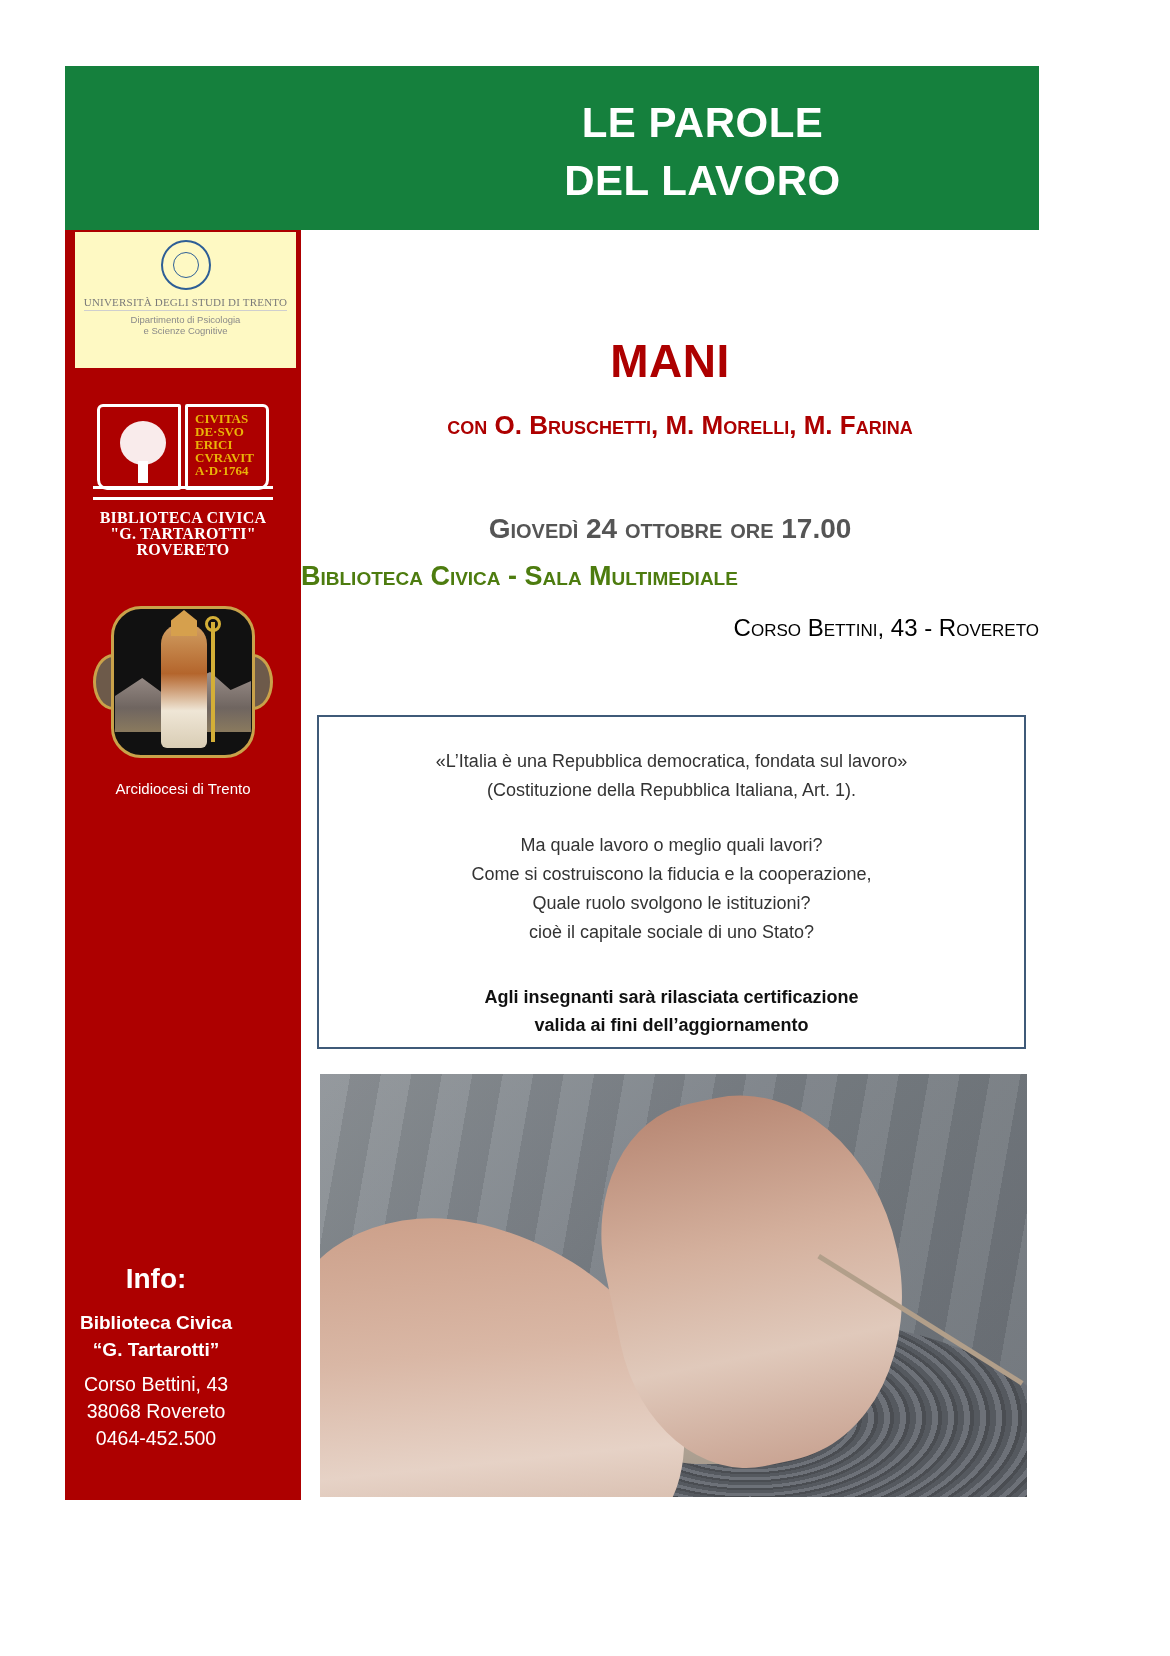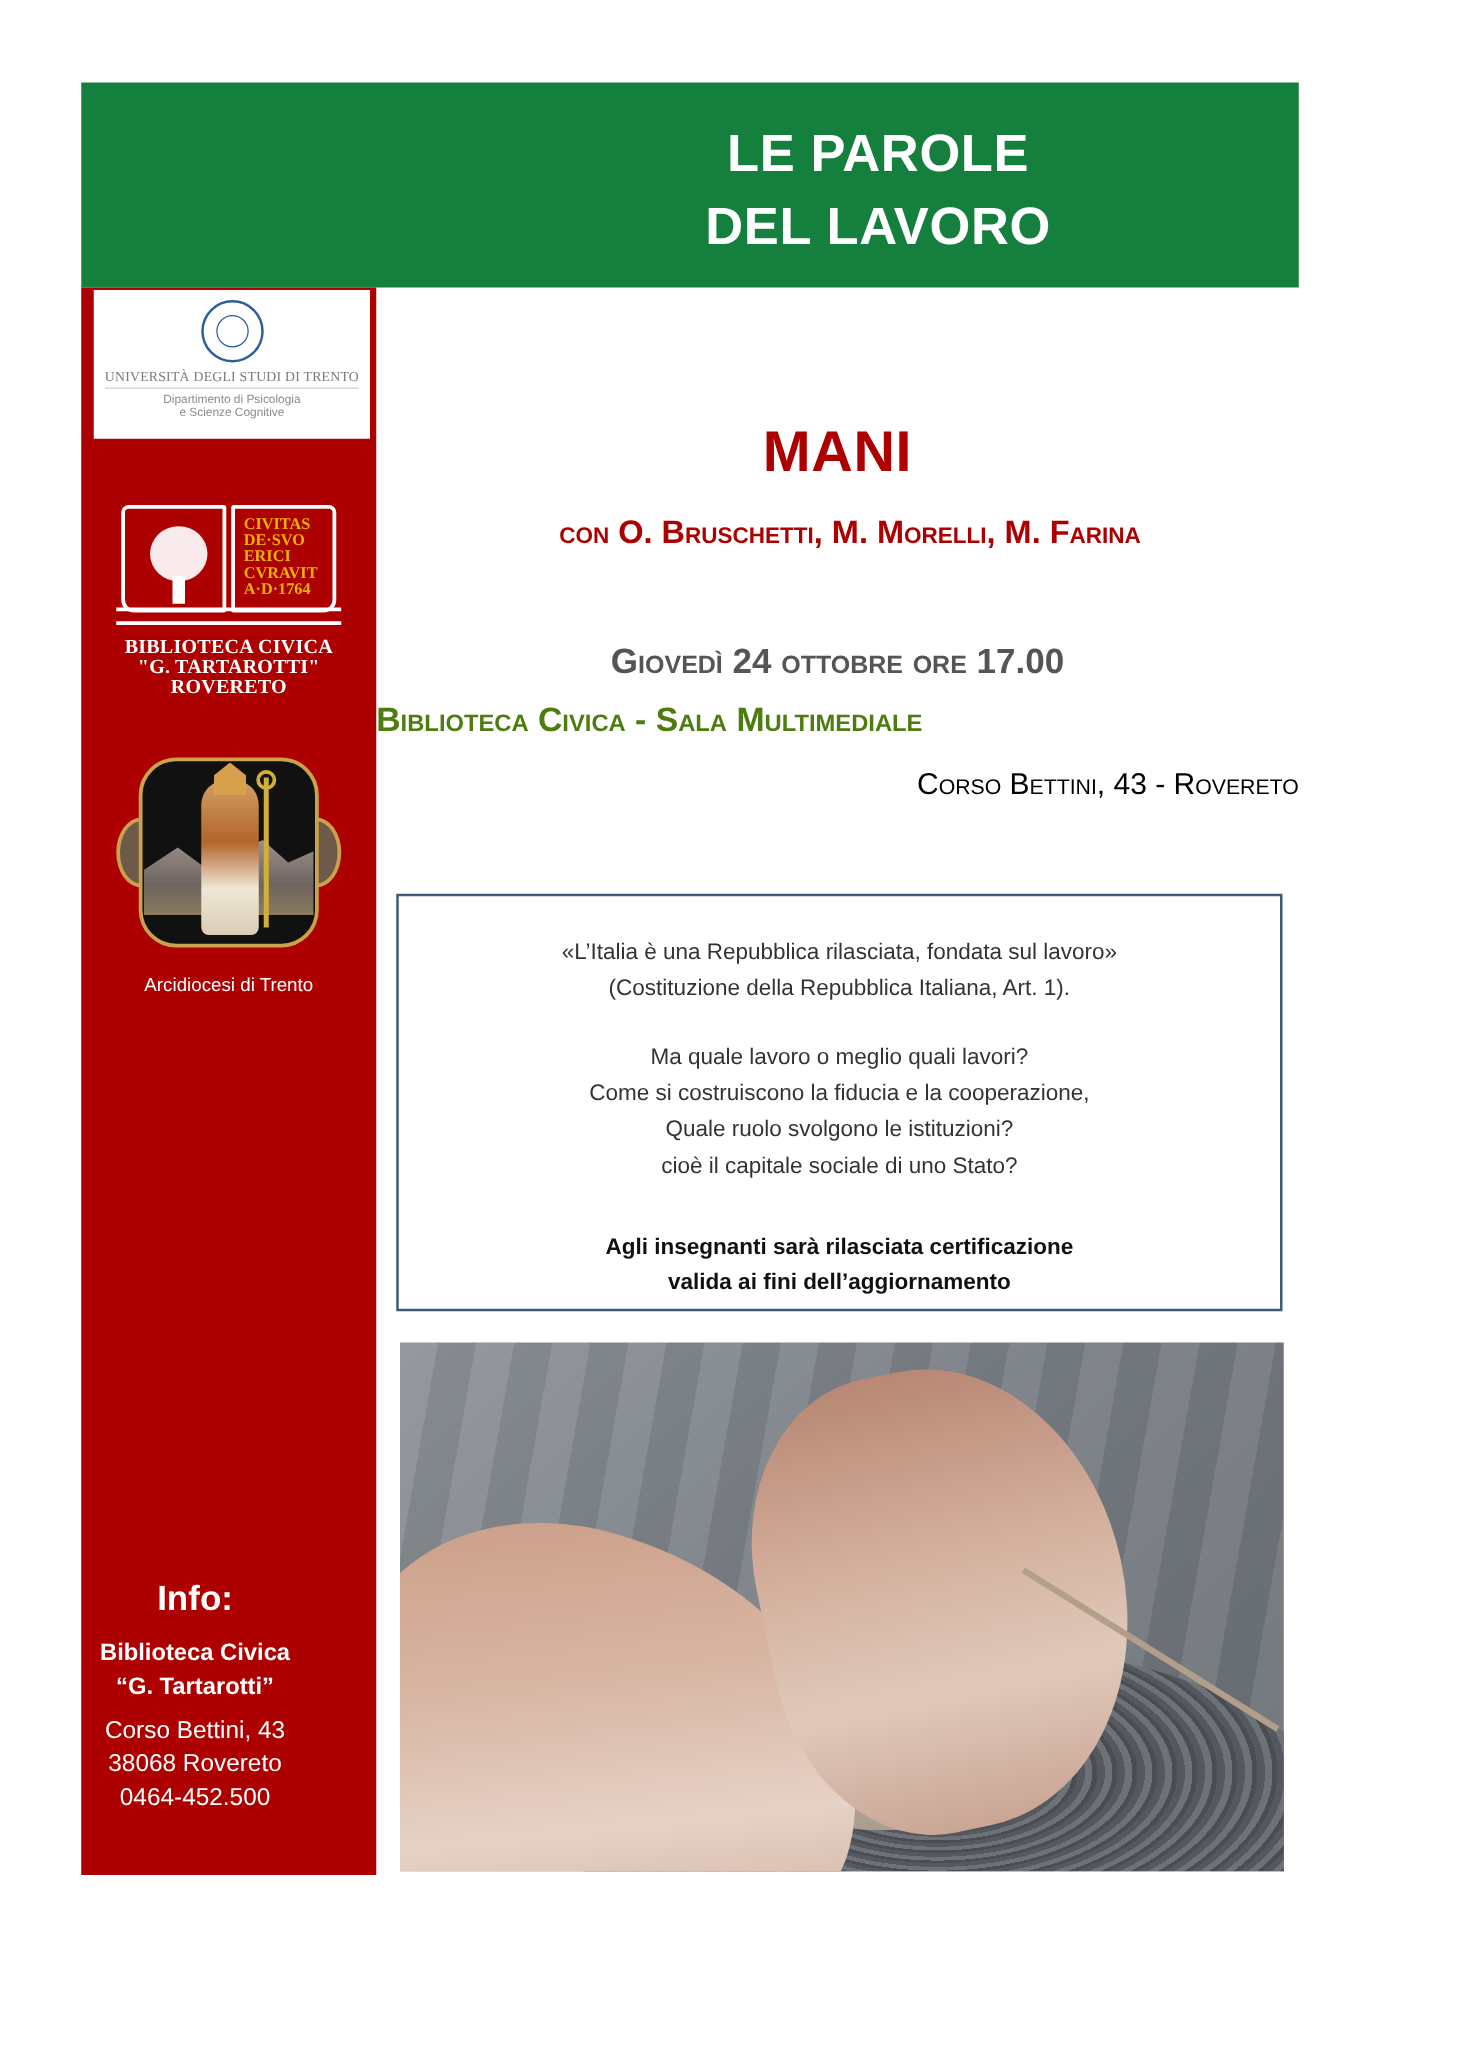--- a/index.html
+++ b/index.html
@@ -8,22 +8,22 @@
 
   .header { position: absolute; left: 65px; top: 66px; width: 974px; height: 164px;
             background: #15803d; }
   .header-title { position: absolute; left: 301px; right: 0; top: 28px; text-align: center;
                   color: #ffffff; font-weight: bold; font-size: 42px; line-height: 58px;
                   letter-spacing: 0.5px; }
 
   .sidebar { position: absolute; left: 65px; top: 230px; width: 236px; height: 1270px;
              background: #ad0000; }
 
-  .unitn-logo { position: absolute; left: 10px; top: 2px; width: 221px; height: 119px;
-                background: #ffffff; text-align: center; }
+  .unitn-logo { position: absolute; left: 10px; top: 2px; width: 221px; height: 136px;
+                background: #fef9c3; text-align: center; }
   .unitn-seal { width: 50px; height: 50px; margin: 8px auto 0; border-radius: 50%;
                 border: 2px solid #2e5f96; box-sizing: border-box; position: relative; }
   .unitn-seal::after { content: ""; position: absolute; left: 10px; top: 10px; width: 26px; height: 26px;
                 border-radius: 50%; border: 1px solid #2e5f96; box-sizing: border-box; }
   .unitn-name { font-family: "Liberation Serif", serif; font-size: 11px; color: #7a7a7a;
                 margin-top: 6px; letter-spacing: 0.2px; border-bottom: 1px solid #cfcfcf;
                 display: inline-block; padding-bottom: 2px; }
   .unitn-dept { font-size: 9.5px; color: #8a8a8a; line-height: 11px; margin-top: 3px; }
 
   .bib-logo { position: absolute; left: 20px; top: 168px; width: 196px; text-align: center; color: #ffffff; }
@@ -177,21 +177,21 @@
 
 <div class="main">
   <div class="event-title">MANI</div>
   <div class="speakers">con O. Bruschetti, M. Morelli, M. Farina</div>
   <div class="when">Giovedì 24 ottobre ore 17.00</div>
   <div class="where">Biblioteca Civica - Sala Multimediale</div>
   <div class="address">Corso Bettini, 43 - Rovereto</div>
 </div>
 
 <div class="quote-box">
-  <div class="q q1">«L’Italia è una Repubblica rilasciata, fondata sul lavoro»</div>
+  <div class="q q1">«L’Italia è una Repubblica democratica, fondata sul lavoro»</div>
   <div class="q">(Costituzione della Repubblica Italiana, Art. 1).</div>
   <div class="q q2">Ma quale lavoro o meglio quali lavori?</div>
   <div class="q">Come si costruiscono la fiducia e la cooperazione,</div>
   <div class="q">Quale ruolo svolgono le istituzioni?</div>
   <div class="q">cioè il capitale sociale di uno Stato?</div>
   <div class="note">
     <div>Agli insegnanti sarà rilasciata certificazione</div>
     <div>valida ai fini dell’aggiornamento</div>
   </div>
 </div>

